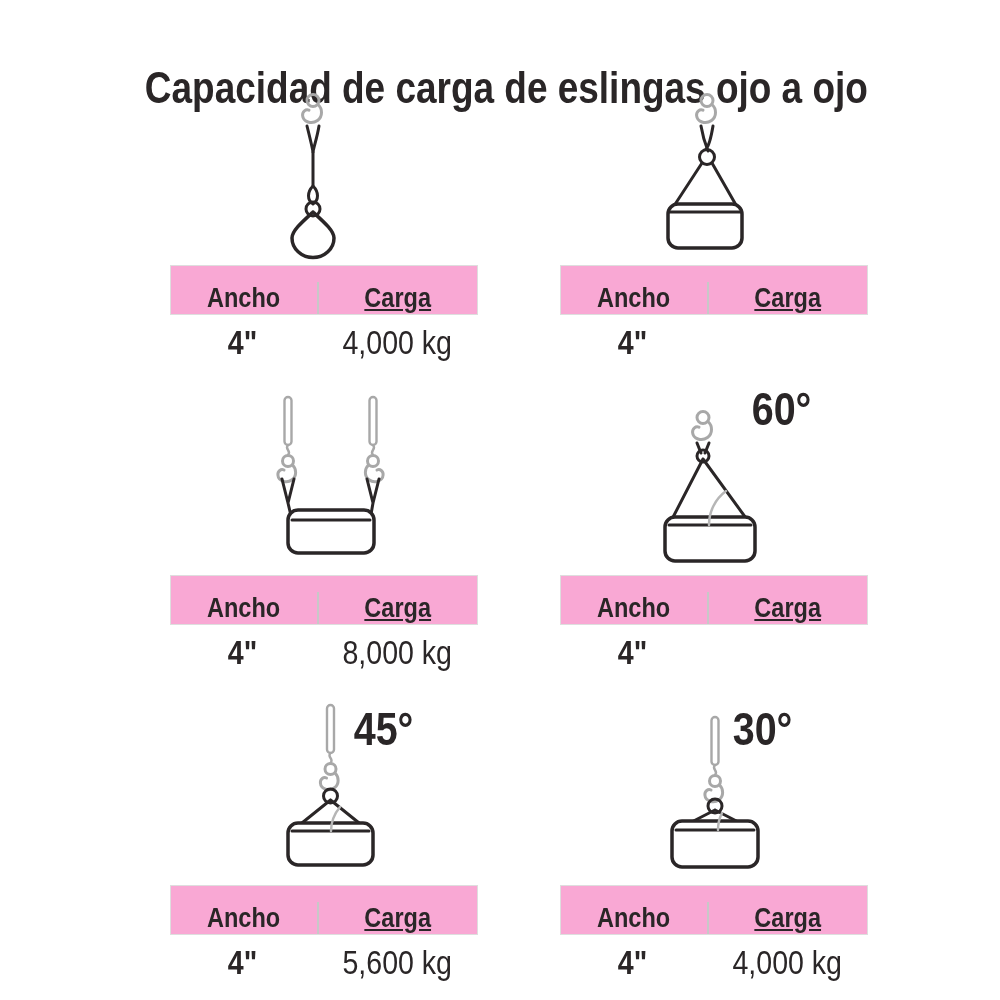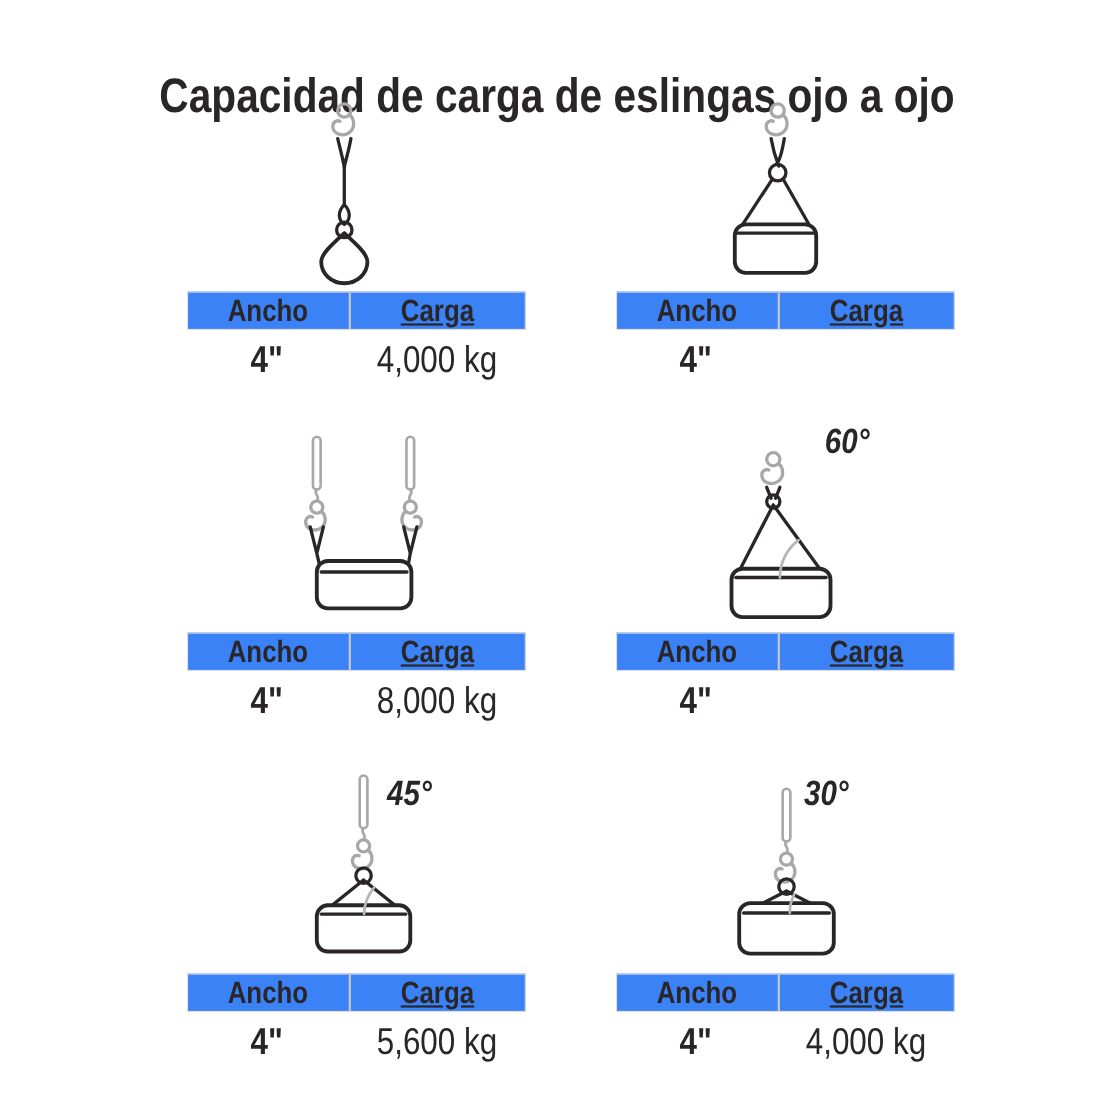--- a/index.html
+++ b/index.html
@@ -14,27 +14,27 @@
     font-size:44px;font-weight:700;line-height:1.05;margin-left:36px;
   }
   .panel{position:absolute;width:308px;}
   .illus{position:relative;}
   .illus svg{display:block;}
   .p1,.p2{top:88px;}  .p1{left:170px;} .p2{left:560px;}
   .p3,.p4{top:393px;} .p3{left:170px;} .p4{left:560px;}
   .p5,.p6{top:703px;} .p5{left:170px;} .p6{left:560px;}
   .p1 svg,.p2 svg{height:174px;margin-bottom:3px;}
   .p3 svg,.p4 svg,.p5 svg,.p6 svg{height:177px;margin-bottom:5px;}
-  .angle{position:absolute;font-size:32px;font-weight:700;line-height:1;font-style:italic;}
+  .angle{position:absolute;font-size:47px;font-weight:700;line-height:1;}
   .p4 .angle{left:186px;top:-8px;}
   .p5 .angle{left:178px;top:2px;}
   .p6 .angle{left:167px;top:2px;}
   .thead{
-    display:flex;height:35px;box-sizing:border-box;
-    background:#3b82f6;border:1px solid #dedede;
+    display:flex;height:50px;box-sizing:border-box;
+    background:#f9a8d4;border:1px solid #dedede;align-items:flex-end;
   }
   .th{display:flex;align-items:center;justify-content:center;
       font-weight:700;font-size:28px;}
   .th.ancho{width:146px;}
   .th.carga{flex:1;border-left:2px solid #c8c8c8;text-decoration:underline;}
   .trow{display:flex;margin-top:7px;}
   .td{text-align:center;font-size:34px;line-height:1.2;}
   .td.ancho{width:146px;font-weight:700;}
   .td.carga{flex:1;}
   

